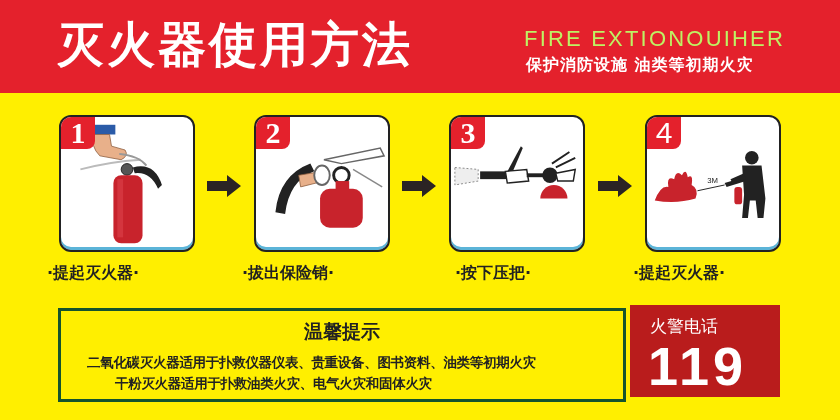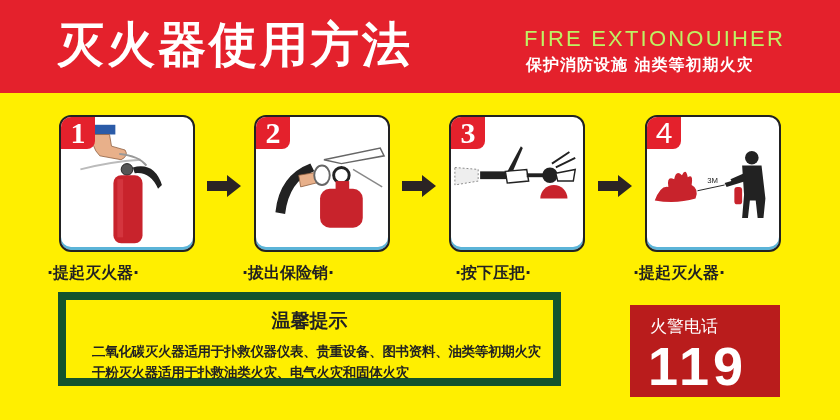--- a/index.html
+++ b/index.html
@@ -9,21 +9,21 @@
   .subtitle-en { position: absolute; left: 524px; top: 26px; font-family: "Liberation Sans", sans-serif; font-size: 22px; color: #bef264; letter-spacing: 2.2px; line-height: 26px; }
   .subtitle-cn { position: absolute; left: 526px; top: 54px; font-size: 16px; font-weight: bold; color: #fff; letter-spacing: 1px; line-height: 22px; }
 
   .panel { position: absolute; top: 115px; width: 136px; height: 137px; background: #fff; border: 2px solid #222; border-radius: 12px; overflow: hidden; box-shadow: inset 0 -3px 0 #5BB4D8; }
   .badge { position: absolute; left: 0; top: 0; width: 34px; height: 32px; background: #E4212C; border-bottom-right-radius: 8px; color: #fff; font-family: "Liberation Serif", serif; font-size: 30px; font-weight: bold; text-align: center; line-height: 32px; }
   .badge.sans { font-family: "Liberation Sans", sans-serif; font-weight: normal; }
   .illus { position: absolute; left: 0; top: 0; width: 100%; height: 100%; }
   .step-label { position: absolute; top: 262px; font-size: 16px; font-weight: bold; color: #222; text-align: left; width: 160px; line-height: 22px; }
   .arrow { position: absolute; top: 175px; width: 34px; height: 22px; }
 
-  .tips { position: absolute; left: 58px; top: 292px; width: 503px; height: 94px; border: 8px solid #14532d; }
+  .tips { position: absolute; left: 58px; top: 308px; width: 568px; height: 94px; border: 3px solid #14532d; }
   .tips-title { position: absolute; left: 0; width: 100%; top: 8px; text-align: center; font-size: 19px; font-weight: bold; color: #222; line-height: 24px; }
   .tips-line { position: absolute; left: 26px; font-family: "DejaVu Serif", serif; font-size: 13.5px; font-weight: bold; color: #222; line-height: 18px; white-space: nowrap; letter-spacing: -0.3px; }
   .hotline { position: absolute; left: 630px; top: 305px; width: 150px; height: 92px; background: #b91c1c; }
   .hotline-label { position: absolute; left: 20px; top: 10px; font-size: 17px; color: #fff; line-height: 22px; }
   .hotline-number { position: absolute; left: 18px; top: 32px; font-family: "Liberation Sans", sans-serif; font-size: 54px; font-weight: bold; color: #fff; line-height: 58px; letter-spacing: 4px; }
 </style>
 </head>
 <body>
 
 <div class="header">
@@ -101,19 +101,19 @@
     <path d="M100 58 L86 64 L88 68 L102 64 Z" fill="#222"></path>
     <rect x="90" y="72" width="8" height="18" rx="3" fill="#C8232C"></rect>
   </svg>
   <div class="badge sans">4</div>
 </div>
 <div class="step-label" style="left:633px;">·提起灭火器·</div>
 
 <div class="tips">
   <div class="tips-title">温馨提示</div>
   <div class="tips-line" style="top:42px;">二氧化碳灭火器适用于扑救仪器仪表、贵重设备、图书资料、油类等初期火灾</div>
-  <div class="tips-line" style="top:63px;">干粉灭火器适用于扑救油类火灾、电气火灾和固体火灾</div>
+  <div class="tips-line" style="top:63px;margin-left:28px;">干粉灭火器适用于扑救油类火灾、电气火灾和固体火灾</div>
 </div>
 
 <div class="hotline">
   <div class="hotline-label">火警电话</div>
   <div class="hotline-number">119</div>
 </div>
 
 </body></html>

